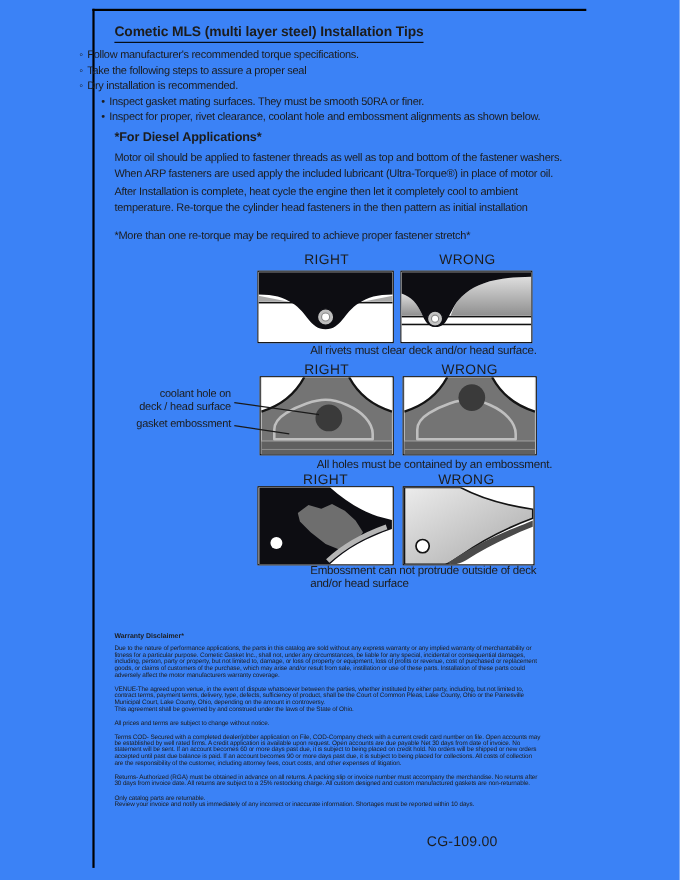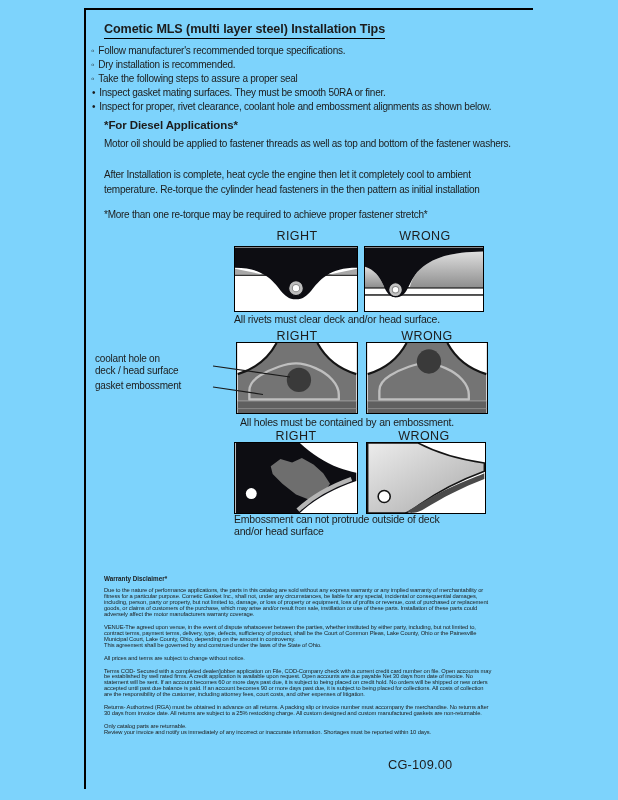--- a/index.html
+++ b/index.html
@@ -1,68 +1,69 @@
 <!DOCTYPE html>
 <html><head>
 <meta charset="utf-8">
 <style>
   html,body{margin:0;padding:0;background:#fff;}
-  .page{position:relative;width:618px;height:800px;background:#7dd3fc;overflow:hidden;
+  .page{position:relative;width:618px;height:800px;background:#3b82f6;overflow:hidden;
         font-family:"Liberation Sans",sans-serif;color:#1c1c1c;}
   .abs{position:absolute;}
   .rule-left{left:84px;top:8px;width:2px;height:781px;background:#000;}
   .rule-top{left:84px;top:8px;width:449px;height:2px;background:#000;}
   .title{left:104px;top:22px;font-size:12.6px;font-weight:bold;letter-spacing:-.1px;
          border-bottom:1.6px solid #000;padding-bottom:2px;}
   .body-text{font-size:10px;letter-spacing:-.25px;line-height:14px;}
   .para{font-size:10px;letter-spacing:-.25px;line-height:14.5px;}
-  .bullets{left:91px;top:44px;}
+  .bullets{left:72px;top:44px;}
   .bullets > div::before{content:"◦";margin-right:4px;}
   .subs{left:92px;top:86px;}
   .subs > div::before{content:"•";margin-right:4px;}
   .diesel-head{left:104px;top:119px;font-size:11.5px;font-weight:bold;letter-spacing:-.1px;}
   .p1{left:104px;top:137px;}
   .p2{left:104px;top:168px;}
   .note{left:104px;top:209px;font-size:10px;letter-spacing:-.25px;}
   .rw{font-size:12.5px;letter-spacing:.4px;text-align:center;width:74px;}
   .box{border:1.8px solid #000;background:#fff;box-sizing:border-box;}
   .box svg{display:block;width:100%;height:100%;}
-  .cap{font-size:10.5px;letter-spacing:-.2px;line-height:11.5px;}
-  .side-labels{left:95px;top:353px;width:115px;text-align:left;font-size:10px;
+  .cap{font-size:10.5px;letter-spacing:-.2px;line-height:11.5px;margin-left:48px;}
+  .side-labels{left:95px;top:353px;width:115px;text-align:right;font-size:10px;
                letter-spacing:-.2px;line-height:11.5px;}
   .side-labels .lbl2{margin-top:4px;}
   .overlay{left:0;top:0;width:618px;height:800px;pointer-events:none;z-index:5;}
   .warranty{left:104px;top:575px;width:424px;}
   .w-head{font-size:6.3px;font-weight:bold;margin-bottom:6px;}
   .w-para{font-size:5.8px;line-height:5.95px;letter-spacing:-.1px;margin-bottom:7px;}
   .page-code{left:388px;top:757px;font-size:12.8px;letter-spacing:.2px;}
 </style>
 </head>
 <body>
 
 <div class="page">
 
   <div class="abs rule-left"></div>
   <div class="abs rule-top"></div>
 
   <div class="abs title">Cometic MLS (multi layer steel) Installation Tips</div>
 
   <div class="abs body-text bullets">
       <div>Follow manufacturer's recommended torque specifications.</div>
+      <div>Take the following steps to assure a proper seal</div>
       <div>Dry installation is recommended.</div>
-      <div>Take the following steps to assure a proper seal</div>
     </div>
   <div class="abs body-text subs">
       <div>Inspect gasket mating surfaces.  They must be smooth 50RA or finer.</div>
       <div>Inspect for proper, rivet clearance, coolant hole and embossment alignments as shown below.</div>
     </div>
 
   <div class="abs diesel-head">*For Diesel Applications*</div>
   <div class="abs para p1">
       <div>Motor oil should be applied to fastener threads as well as top and bottom of the fastener washers.</div>
+      <div>When ARP fasteners are used apply the included lubricant (Ultra-Torque®) in place of motor oil.</div>
     </div>
   <div class="abs para p2">
       <div>After Installation is complete, heat cycle the engine then let it completely cool to ambient</div>
       <div>temperature. Re-torque the cylinder head fasteners in the then pattern as initial installation</div>
     </div>
   <div class="abs note">*More than one re-torque may be required to achieve proper fastener stretch*</div>
 
   <div class="abs rw" style="left:260px;top:229px;">RIGHT</div>
   <div class="abs rw" style="left:388px;top:229px;">WRONG</div>
 

